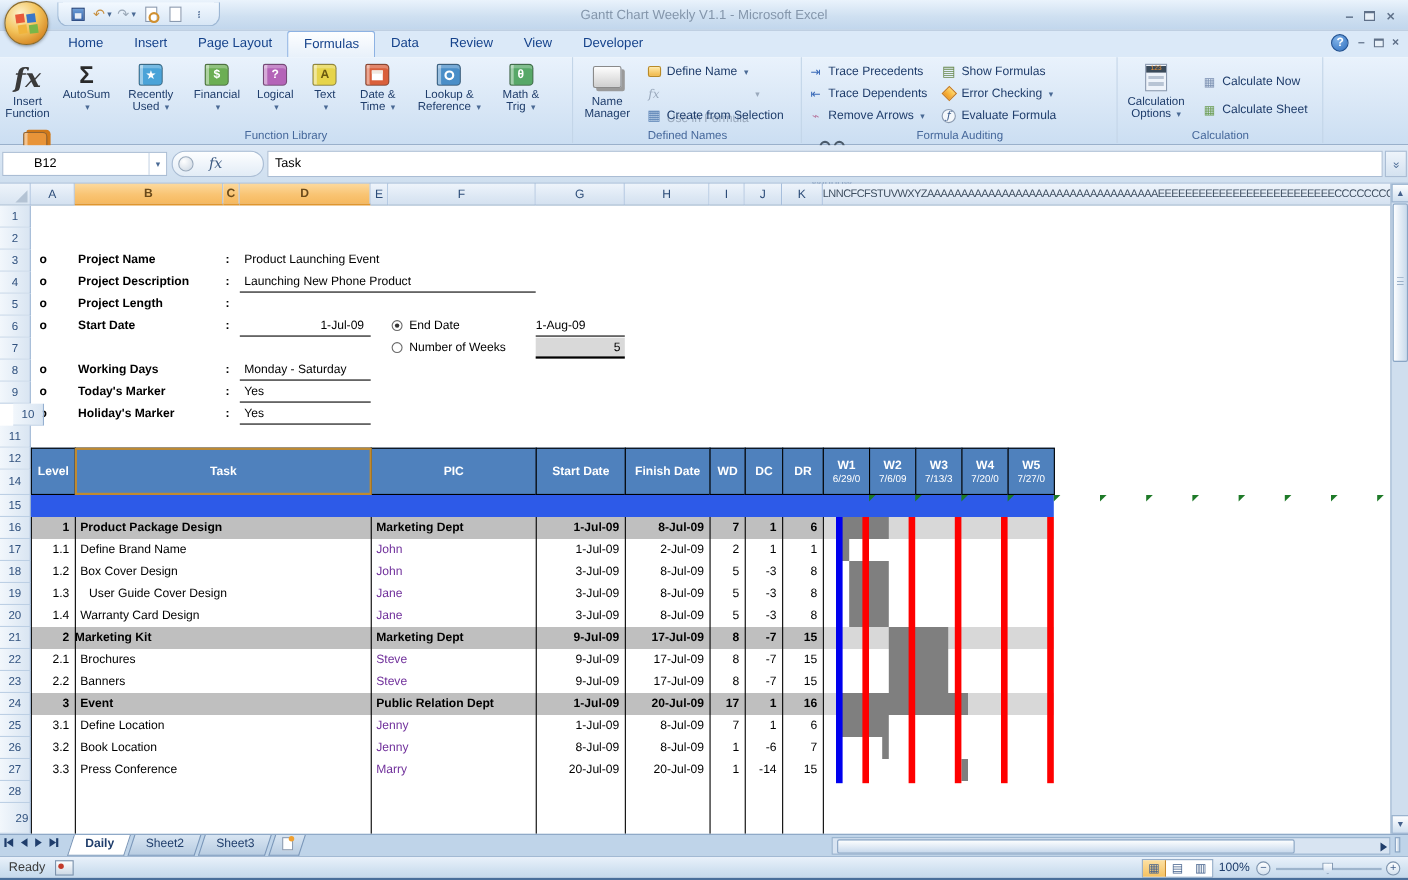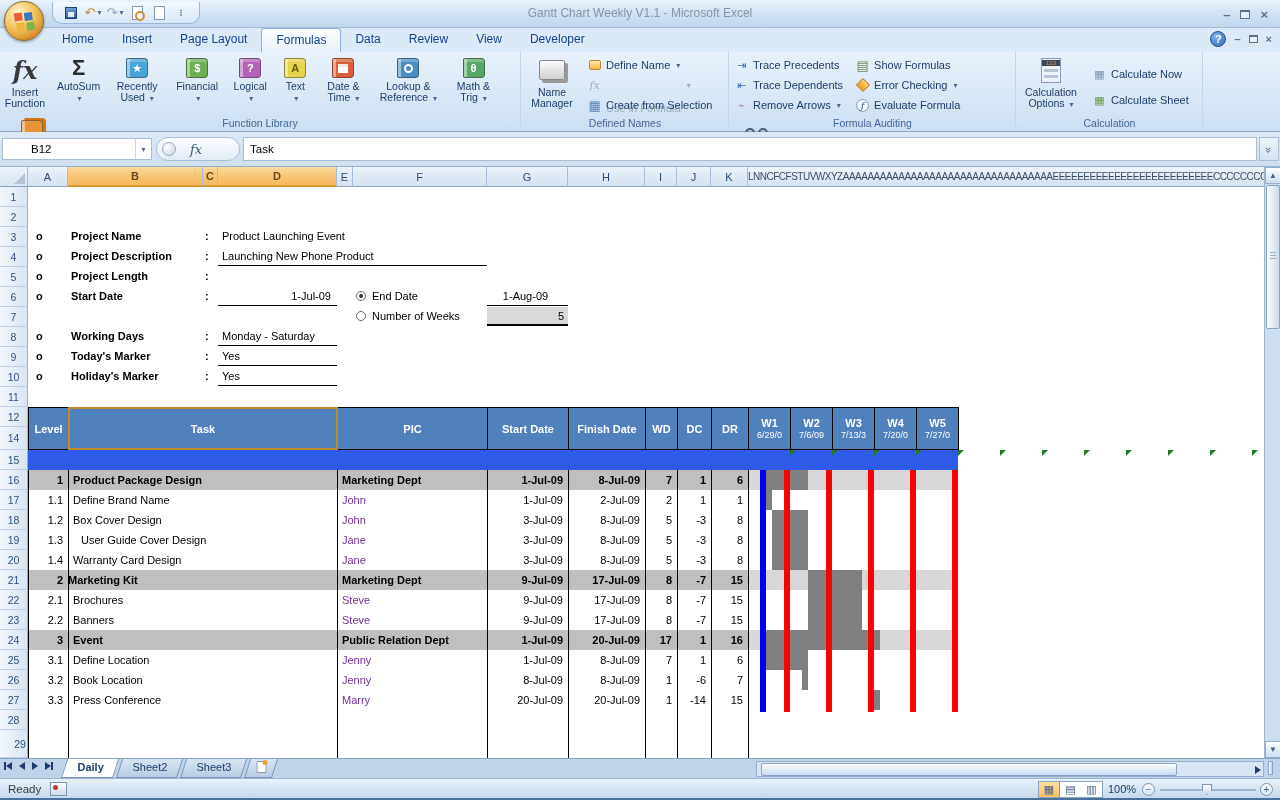--- a/index.html
+++ b/index.html
@@ -402,21 +402,21 @@
 <div id="rowhdr">
     <div class="rh" style="top: 0px; height: 20px;">1</div>
     <div class="rh" style="top: 20px; height: 20px;">2</div>
     <div class="rh" style="top: 40px; height: 20px;">3</div>
     <div class="rh" style="top: 60px; height: 20px;">4</div>
     <div class="rh" style="top: 80px; height: 20px;">5</div>
     <div class="rh" style="top: 100px; height: 20px;">6</div>
     <div class="rh" style="top: 120px; height: 20px;">7</div>
     <div class="rh" style="top: 140px; height: 20px;">8</div>
     <div class="rh" style="top: 160px; height: 20px;">9</div>
-    <div class="rh" style="top: 180px; height: 20px;">10</div>
+    <div class="rh" style="top: 180px; height: 20px; margin-left: 12px;">10</div>
     <div class="rh" style="top: 200px; height: 20px;">11</div>
     <div class="rh" style="top: 220px; height: 20px;">12</div>
     <div class="rh" style="top: 240px; height: 23px;">14</div>
     <div class="rh" style="top: 263px; height: 20px;">15</div>
     <div class="rh" style="top: 283px; height: 20px;">16</div>
     <div class="rh" style="top: 303px; height: 20px;">17</div>
     <div class="rh" style="top: 323px; height: 20px;">18</div>
     <div class="rh" style="top: 343px; height: 20px;">19</div>
     <div class="rh" style="top: 363px; height: 20px;">20</div>
     <div class="rh" style="top: 383px; height: 20px;">21</div>
@@ -445,21 +445,21 @@
   <div class="lbl" style="left:36px;top:80px;">o</div>
   <div class="lbl" style="left:71px;top:80px;">Project Length</div>
   <div class="lbl" style="left:205px;top:80px;">:</div>
 
   <div class="lbl" style="left:36px;top:100px;">o</div>
   <div class="lbl" style="left:71px;top:100px;">Start Date</div>
   <div class="lbl" style="left:205px;top:100px;">:</div>
   <div class="val ul" style="left:218px;top:100px;width:119px;height:19px;text-align:right;padding-right:6px;">1-Jul-09</div>
   <span class="radio on" style="left:356px;top:104px;"></span>
   <div class="val" style="left:372px;top:100px;">End Date</div>
-  <div class="val ul" style="left:487px;top:100px;width:81px;height:19px;text-align:center;padding-right:4px;">1-Aug-09</div>
+  <div class="val ul" style="left:487px;top:100px;width:81px;height:19px;text-align:left;padding-right:4px;">1-Aug-09</div>
 
   <span class="radio" style="left:356px;top:124px;"></span>
   <div class="val" style="left:372px;top:120px;">Number of Weeks</div>
   <div class="val" style="left:487px;top:120px;width:81px;height:19px;text-align:right;padding-right:4px;background:#d9d9d9;border-bottom:2px solid #000;">5</div>
 
   <div class="lbl" style="left:36px;top:140px;">o</div>
   <div class="lbl" style="left:71px;top:140px;">Working Days</div>
   <div class="lbl" style="left:205px;top:140px;">:</div>
   <div class="val ul" style="left:218px;top:140px;width:119px;height:19px;padding-left:4px;">Monday - Saturday</div>
 

